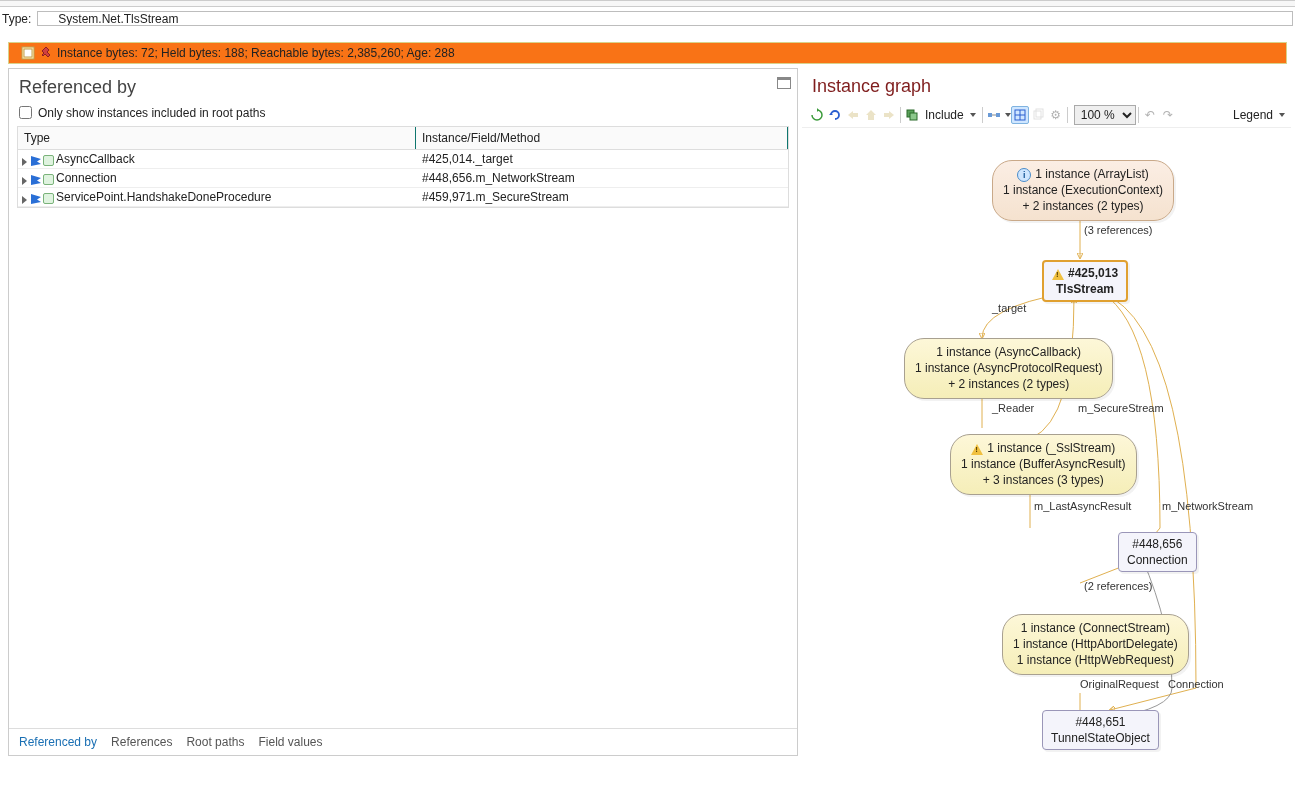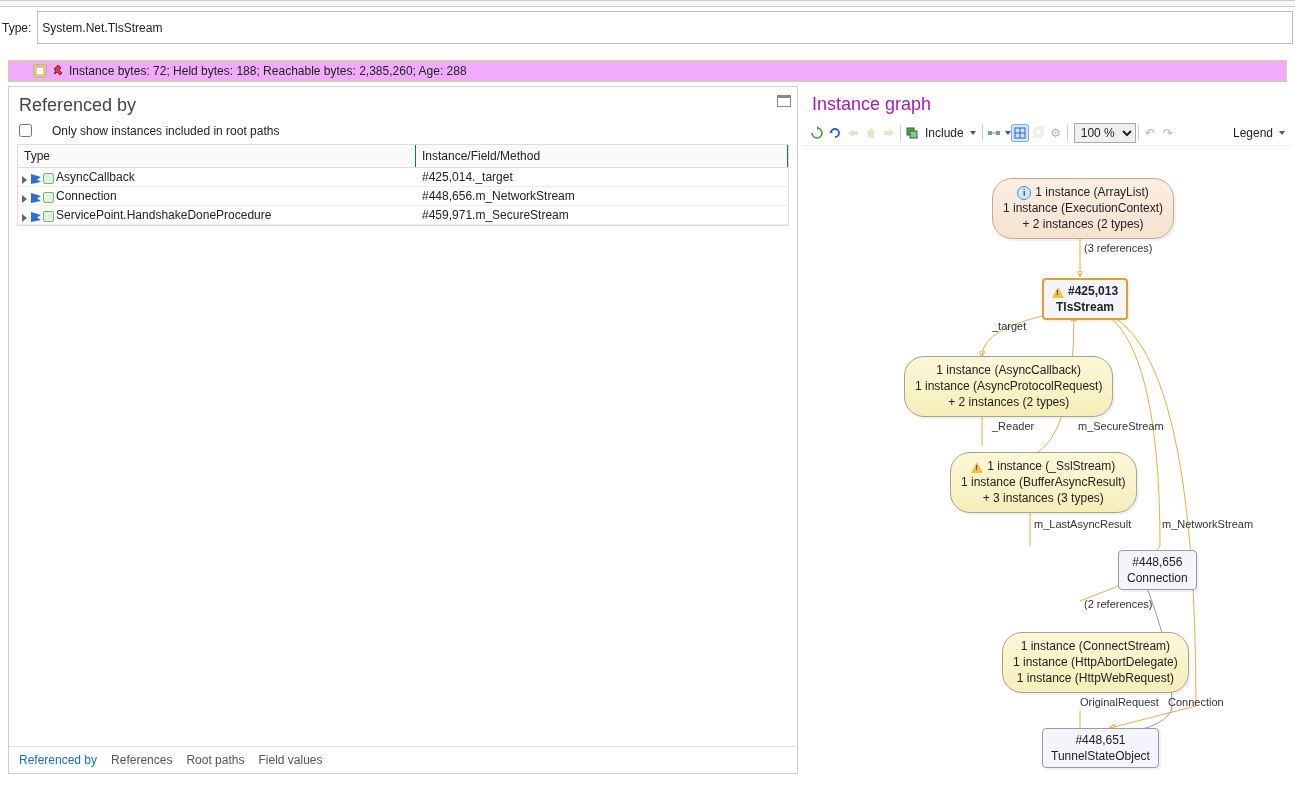--- a/index.html
+++ b/index.html
@@ -1,31 +1,31 @@
 <!DOCTYPE html>
 <html><head>
 <meta charset="utf-8">
 <style>
 *{box-sizing:border-box;margin:0;padding:0;font-family:"Segoe UI",Tahoma,sans-serif;font-size:12px;color:#222}
 body{background:#fff;overflow:hidden}
 .topbar{border-top:1px solid #ccc;border-bottom:1px solid #ccc;height:7px;background:#f7f7f7}
 .type-row{display:flex;align-items:center;gap:6px;padding:4px 2px}
-.type-row input{flex:1;border:1px solid #bdbdbd;padding:2px 4px;height:33px;background:#fff}
+.type-row input{flex:1;border:1px solid #bdbdbd;padding:2px 20px;height:15px;background:#fff}
 .info-bar{margin:12px 8px 0 8px;border:1px solid #d9d28a}
-.info-line{background:#f0abfc;padding:3px 24px;display:flex;align-items:center;gap:4px}
+.info-line{background:#f97316;padding:3px 12px;display:flex;align-items:center;gap:4px}
 .info-line.bold{font-weight:bold}
 .ico{width:14px;height:14px;display:inline-flex;align-items:center;justify-content:center;flex:0 0 14px}
 .main{display:flex;height:688px;margin-top:4px}
 .left{flex:0 0 790px;border:1px solid #ccc;margin:0 4px 0 8px;display:flex;flex-direction:column;position:relative}
 .right{flex:1;margin-right:4px;display:flex;flex-direction:column}
 .panel-title{font-size:18px;color:#444;padding:8px 10px 6px 10px;font-weight:400}
-.right .panel-title{color:#a21caf}
+.right .panel-title{color:#7f1d1d}
 .maxicon{position:absolute;right:6px;top:8px;width:14px;height:12px;border:1px solid #888}
 .maxicon:after{content:"";display:block;border-top:2px solid #888;width:100%}
-.chkrow{padding:2px 10px 6px 10px;display:flex;align-items:flex-start;gap:20px}
+.chkrow{padding:2px 10px 6px 10px;display:flex;align-items:flex-start;gap:6px}
 .chkrow input{width:13px;height:13px}
 .tbl{border:1px solid #ddd;margin:0 8px;flex:0 0 auto}
 .tbl-head{display:flex;background:#fafafa;border-bottom:1px solid #ddd}
 .tbl-head div{padding:4px 6px;border-right:1px solid #0f766e}
 .col1{flex:0 0 398px}
 .col2{flex:1}
 .tbl-body{max-height:560px;overflow-y:scroll}
 .row{display:flex;border-bottom:1px solid #eee}
 .row .c1{flex:0 0 398px;display:flex;align-items:flex-end;gap:2px;padding:2px 4px}
 .row .c2{flex:1;padding:2px 6px}

